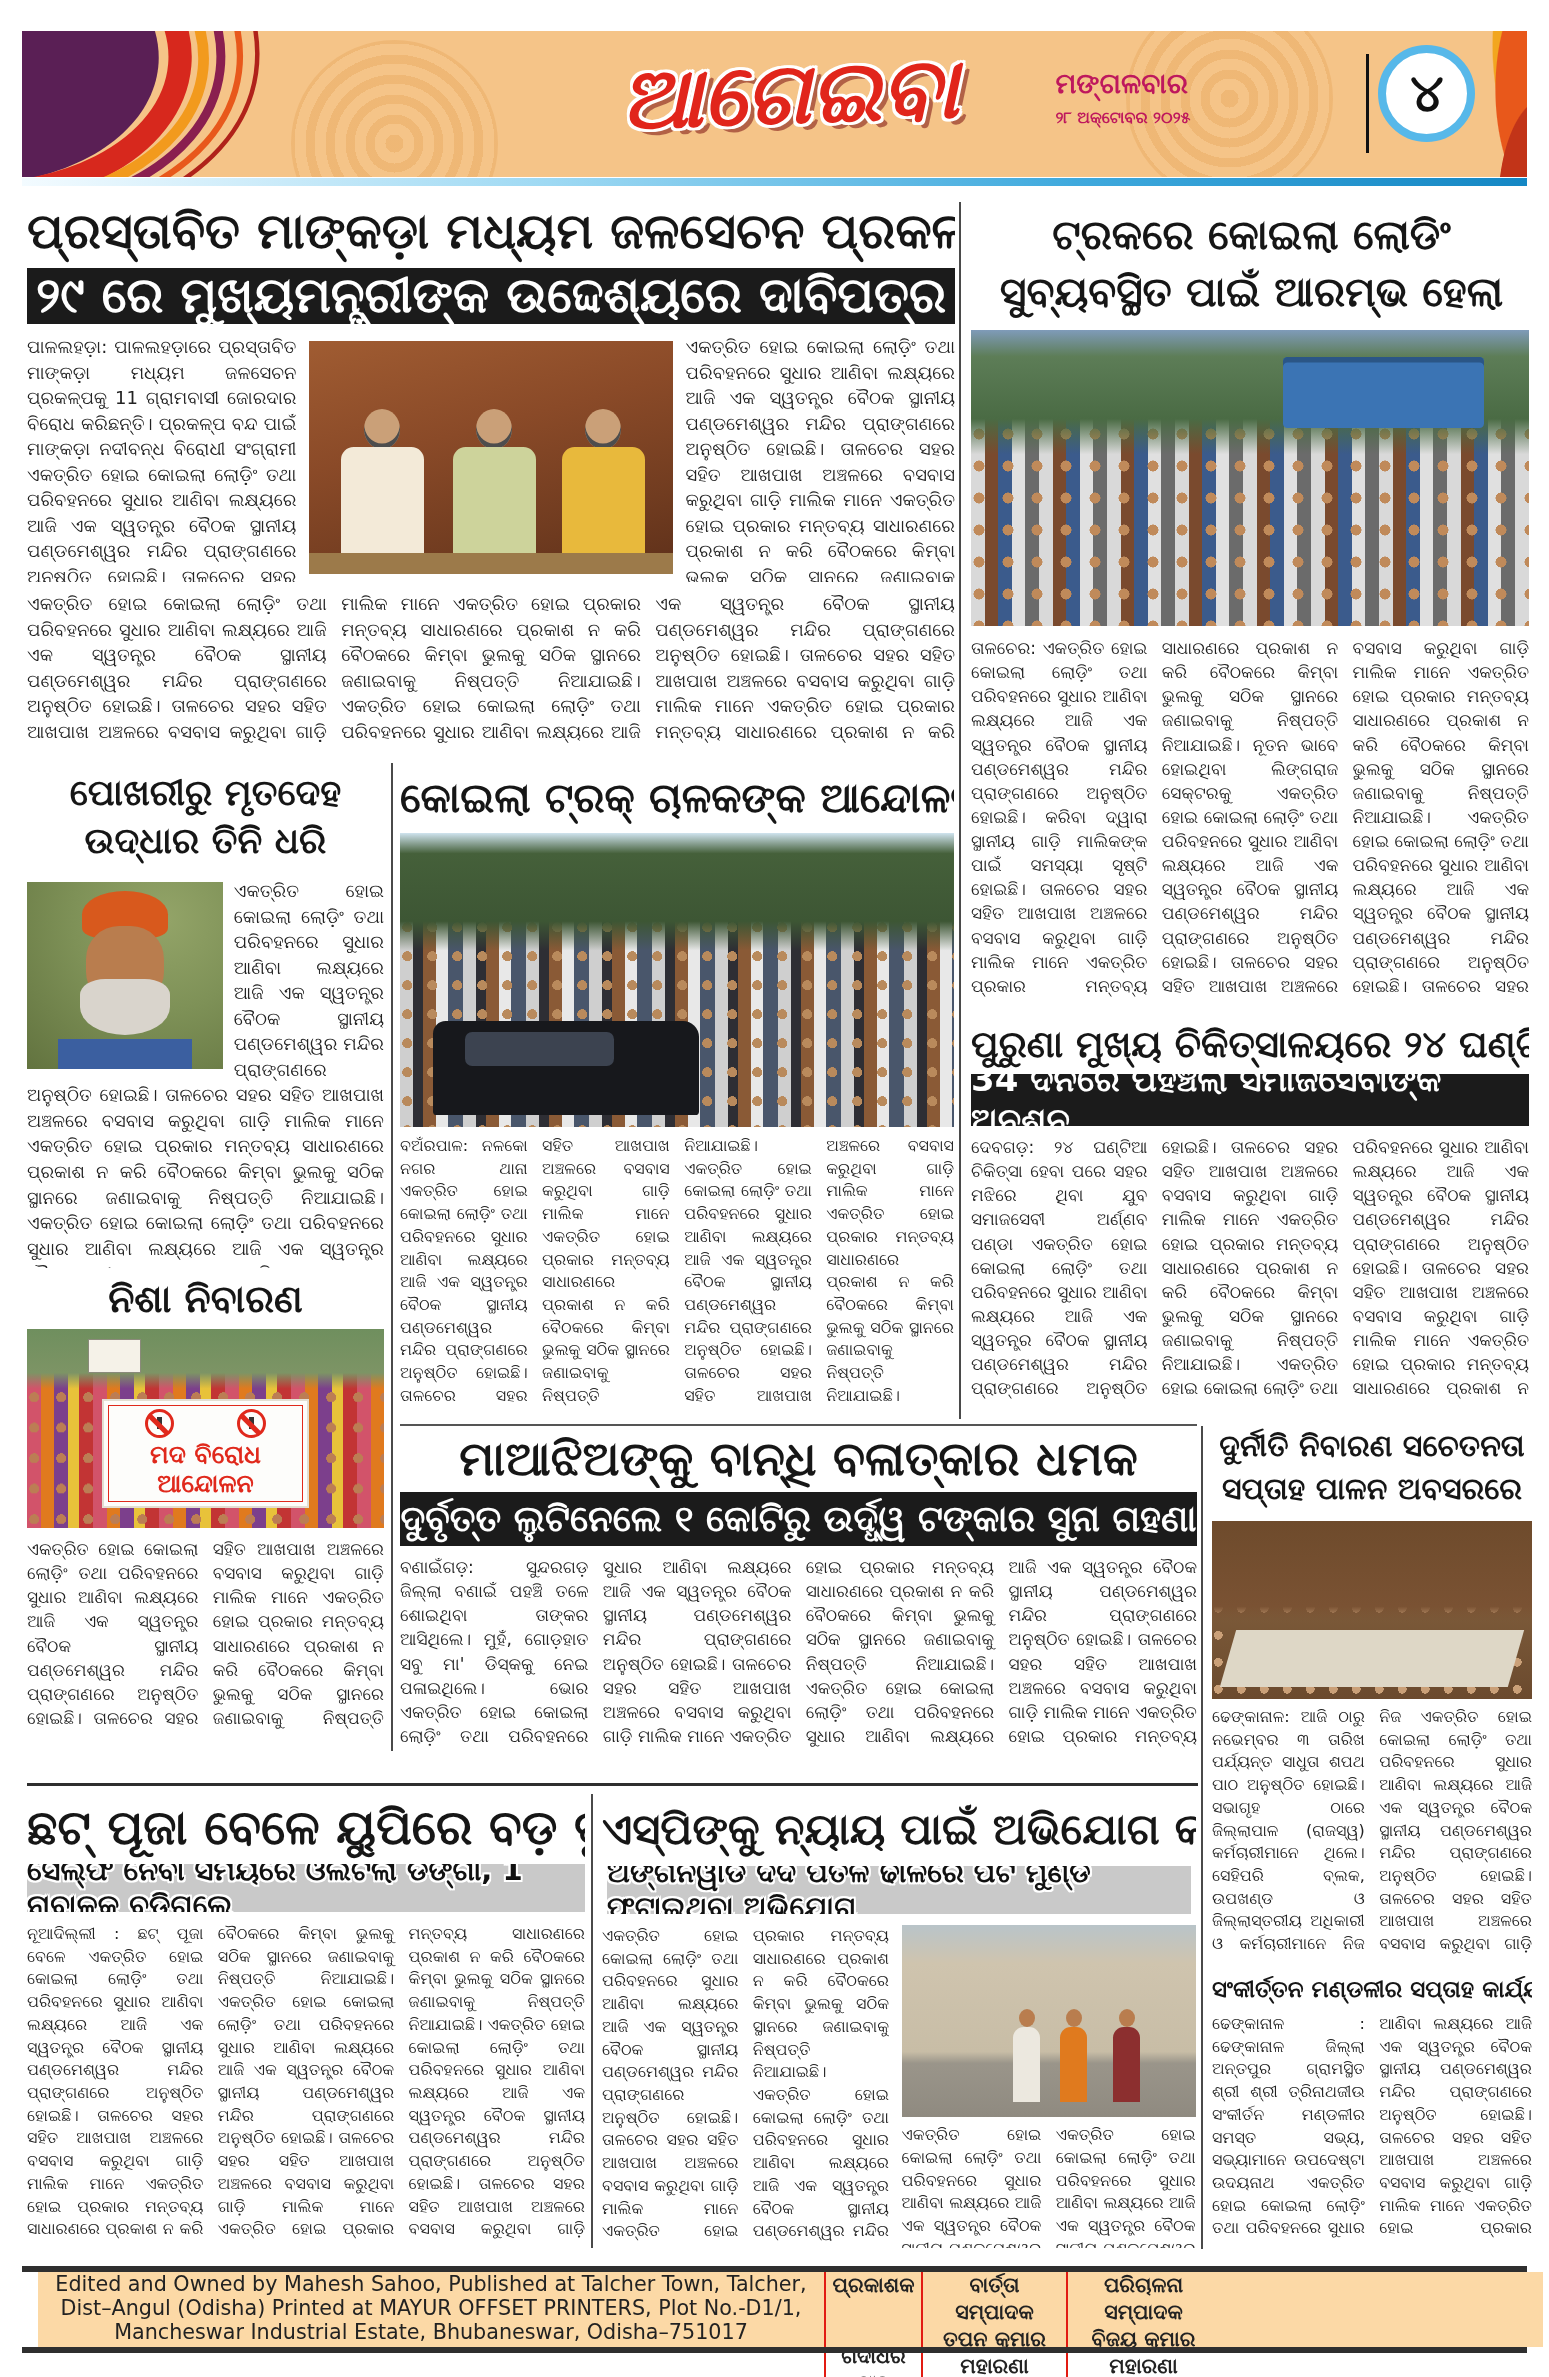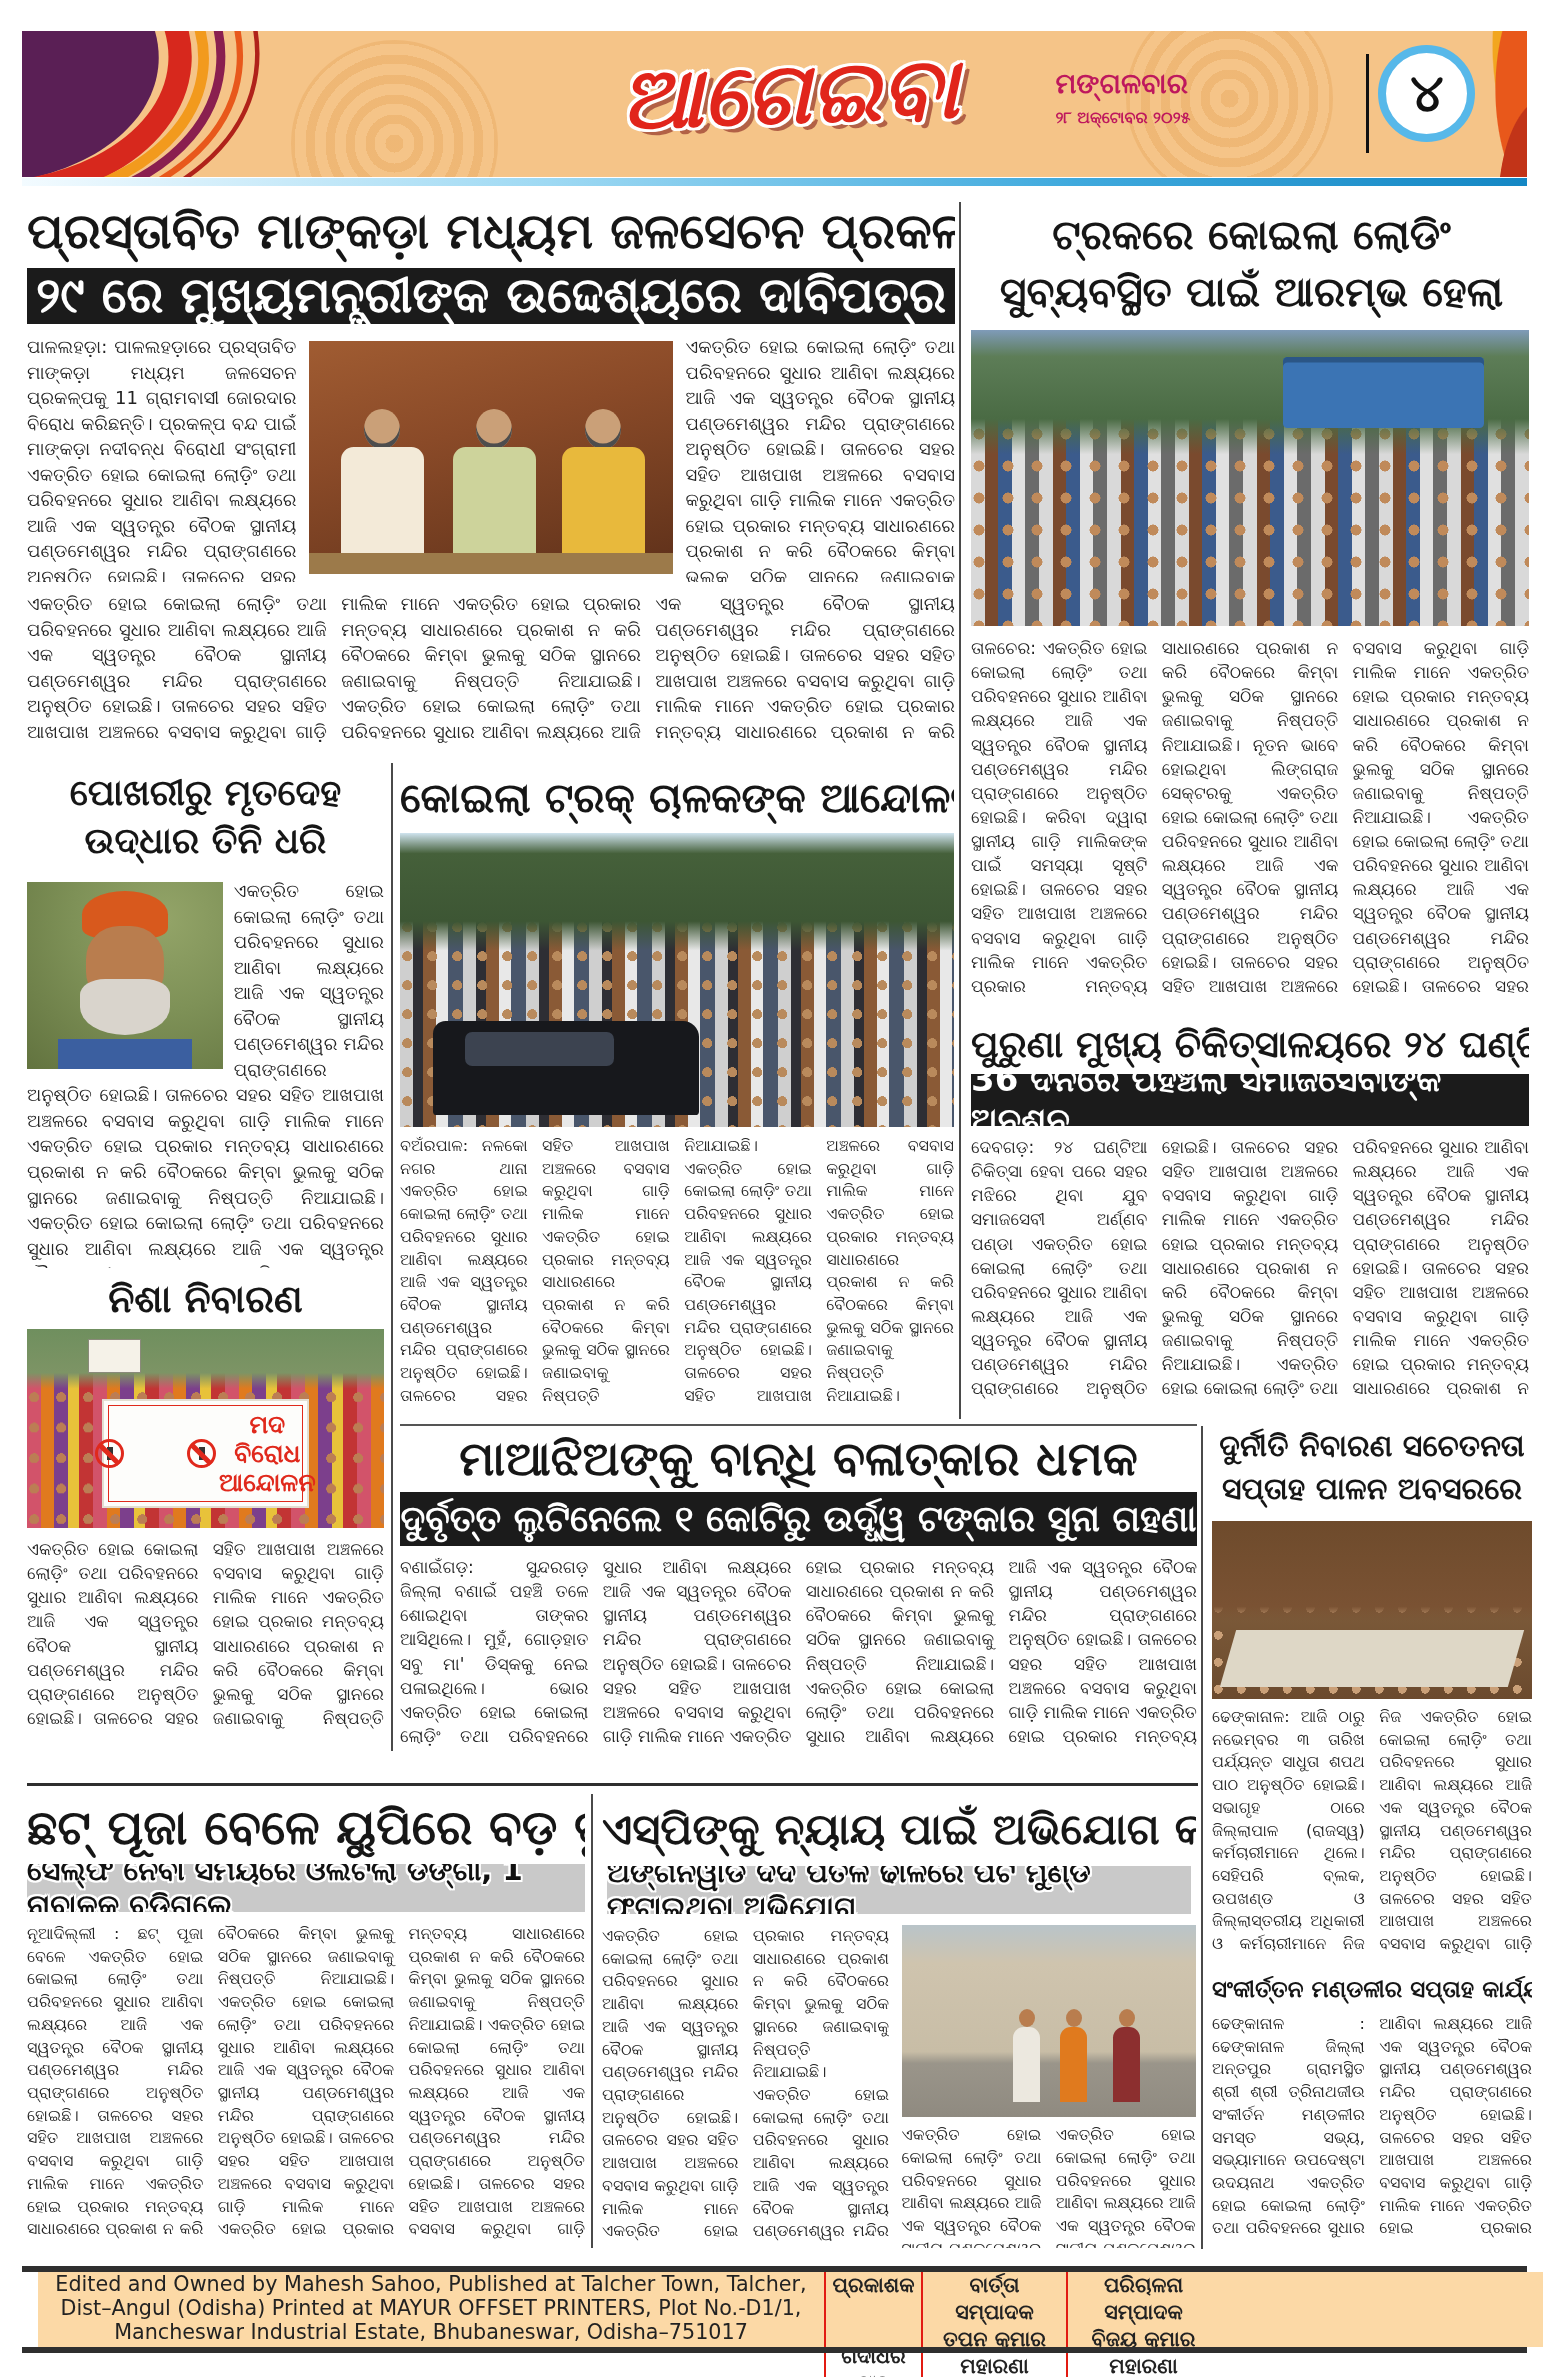--- a/index.html
+++ b/index.html
@@ -102,21 +102,21 @@
   
   .f-head { left:27px; top:1275px; width:357px; height:48px; font-size:38px; line-height:48px; }
   .f-photo { left:27px; top:1329px; width:357px; height:199px;
     background:
       linear-gradient(180deg,#6f8f5e 0%,#7d9465 22%,rgba(125,148,101,0) 30%),
       radial-gradient(circle 7.2px at 7.2px 7.2px,#bc7d54 68%,transparent 70%),
       repeating-linear-gradient(90deg,#d2536a 0 14.4px,#e07a1e 14.4px 27px,#7c3f8c 27px 41px,#e8c23a 41px 52px,#c23434 52px 66px);
     background-size:auto,27px 30.5px,auto; }
   .f-placard { position:absolute; left:17%; top:5%; width:15%; height:17%; background:#f5f2e8; border:1.8px solid #8a8a7a; }
   .f-banner { position:absolute; left:21%; top:35%; width:58%; height:55%; background:#fdfdfb; border:2.7px solid #e3dfd3; padding:4.5px; }
-  .f-banner-in { width:100%; height:100%; border:1.8px solid #e0291c; display:flex; flex-direction:row; align-items:center; justify-content:center; gap:2.7px; }
+  .f-banner-in { width:100%; height:100%; border:1.8px solid #e0291c; display:flex; flex-direction:column; align-items:center; justify-content:center; gap:2.7px; }
   .noalc-row { display:flex; gap:63px; }
   .noalc { position:relative; width:29px; height:29px; border:3.6px solid #e0291c; border-radius:50%; display:flex; align-items:center; justify-content:center; }
   .noalc .bottle { width:5.4px; height:12.6px; background:#333; }
   .noalc::after { content:""; position:absolute; left:-2.7px; top:10px; width:27px; height:4.5px; background:#e0291c; transform:rotate(45deg); }
   .f-bantext { color:#e0291c; font-weight:bold; font-size:25px; line-height:29px; text-align:center; }
   .f-body { left:27px; top:1537px; width:357px; height:210px; column-count:2; font-size:17px; }
 
   
   .g-head { left:400px; top:1429px; width:797px; height:59px; font-size:47px; line-height:59px; white-space:nowrap; }
   .g-bar  { left:400px; top:1492px; width:797px; height:54px; font-size:36px; }
@@ -252,21 +252,21 @@
 <div class="abs photo d-photo">
   <div class="d-car"></div>
 </div>
 <div class="abs btxt d-body">
   <span>ବଅଁରପାଳ: ନଳକୋ ନଗର ଥାନା</span>
   <span>ଏକତ୍ରିତ ହୋଇ କୋଇଲା ଲୋଡ଼ିଂ ତଥା ପରିବହନରେ ସୁଧାର ଆଣିବା ଲକ୍ଷ୍ୟରେ ଆଜି ଏକ ସ୍ୱତନ୍ତ୍ର ବୈଠକ ସ୍ଥାନୀୟ ପଣ୍ଡମେଶ୍ୱର ମନ୍ଦିର ପ୍ରାଙ୍ଗଣରେ ଅନୁଷ୍ଠିତ ହୋଇଛି। ତାଳଚେର ସହର ସହିତ ଆଖପାଖ ଅଞ୍ଚଳରେ ବସବାସ କରୁଥିବା ଗାଡ଼ି ମାଲିକ ମାନେ ଏକତ୍ରିତ ହୋଇ ପ୍ରକାର ମନ୍ତବ୍ୟ ସାଧାରଣରେ ପ୍ରକାଶ ନ କରି ବୈଠକରେ କିମ୍ବା ଭୁଲକୁ ସଠିକ ସ୍ଥାନରେ ଜଣାଇବାକୁ ନିଷ୍ପତ୍ତି ନିଆଯାଇଛି। ଏକତ୍ରିତ ହୋଇ କୋଇଲା ଲୋଡ଼ିଂ ତଥା ପରିବହନରେ ସୁଧାର ଆଣିବା ଲକ୍ଷ୍ୟରେ ଆଜି ଏକ ସ୍ୱତନ୍ତ୍ର ବୈଠକ ସ୍ଥାନୀୟ ପଣ୍ଡମେଶ୍ୱର ମନ୍ଦିର ପ୍ରାଙ୍ଗଣରେ ଅନୁଷ୍ଠିତ ହୋଇଛି। ତାଳଚେର ସହର ସହିତ ଆଖପାଖ ଅଞ୍ଚଳରେ ବସବାସ କରୁଥିବା ଗାଡ଼ି ମାଲିକ ମାନେ ଏକତ୍ରିତ ହୋଇ ପ୍ରକାର ମନ୍ତବ୍ୟ ସାଧାରଣରେ ପ୍ରକାଶ ନ କରି ବୈଠକରେ କିମ୍ବା ଭୁଲକୁ ସଠିକ ସ୍ଥାନରେ ଜଣାଇବାକୁ ନିଷ୍ପତ୍ତି ନିଆଯାଇଛି। ଏକତ୍ରିତ ହୋଇ କୋଇଲା ଲୋଡ଼ିଂ ତଥା ପରିବହନରେ ସୁଧାର ଆଣିବା ଲକ୍ଷ୍ୟରେ ଆଜି ଏକ ସ୍ୱତନ୍ତ୍ର ବୈଠକ ସ୍ଥାନୀୟ ପଣ୍ଡମେଶ୍ୱର ମନ୍ଦିର ପ୍ରାଙ୍ଗଣରେ ଅନୁଷ୍ଠିତ ହୋଇଛି। ତାଳଚେର ସହର ସହିତ ଆଖପାଖ ଅଞ୍ଚଳରେ ବସବାସ କରୁଥିବା ଗାଡ଼ି ମାଲିକ ମାନେ ଏକତ୍ରିତ ହୋଇ ପ୍ରକାର ମନ୍ତବ୍ୟ ସାଧାରଣରେ ପ୍ରକାଶ ନ କରି ବୈଠକରେ କିମ୍ବା ଭୁଲକୁ ସଠିକ ସ୍ଥାନରେ ଜଣାଇବାକୁ ନିଷ୍ପତ୍ତି ନିଆଯାଇଛି। ଏକତ୍ରିତ ହୋଇ କୋଇଲା ଲୋଡ଼ିଂ ତଥା ପରିବହନରେ ସୁଧାର ଆଣିବା ଲକ୍ଷ୍ୟରେ ଆଜି ଏକ ସ୍ୱତନ୍ତ୍ର ବୈଠକ ସ୍ଥାନୀୟ ପଣ୍ଡମେଶ୍ୱର ମନ୍ଦିର ପ୍ରାଙ୍ଗଣରେ ଅନୁଷ୍ଠିତ ହୋଇଛି। ତାଳଚେର ସହର ସହିତ ଆଖପାଖ ଅଞ୍ଚଳରେ ବସବାସ କରୁଥିବା ଗାଡ଼ି ମାଲିକ ମାନେ ଏକତ୍ରିତ ହୋଇ ପ୍ରକାର ମନ୍ତବ୍ୟ ସାଧାରଣରେ ପ୍ରକାଶ ନ କରି ବୈଠକରେ କିମ୍ବା ଭୁଲକୁ ସଠିକ ସ୍ଥାନରେ ଜଣାଇବାକୁ ନିଷ୍ପତ୍ତି ନିଆଯାଇଛି।</span>
 </div>
 
 <div class="abs headline e-head">ପୁରୁଣା ମୁଖ୍ୟ ଚିକିତ୍ସାଳୟରେ ୨୪ ଘଣ୍ଟିଆ ଚିକିତ୍ସା ଦାବି</div>
 <div class="abs blackbar e-bar">
-  <span>36 ଦିନରେ ପହଞ୍ଚିଲା ସମାଜସେବୀଙ୍କ ଅନଶନ</span>
+  <span>34 ଦିନରେ ପହଞ୍ଚିଲା ସମାଜସେବୀଙ୍କ ଅନଶନ</span>
 </div>
 <div class="abs btxt e-body">
   <span>ଦେବଗଡ଼: ୨୪ ଘଣ୍ଟିଆ ଚିକିତ୍ସା ହେବା ପରେ ସହର ମଝିରେ ଥିବା ଯୁବ ସମାଜସେବୀ ଅର୍ଣ୍ଣବ ପଣ୍ଡା</span>
   <span>ଏକତ୍ରିତ ହୋଇ କୋଇଲା ଲୋଡ଼ିଂ ତଥା ପରିବହନରେ ସୁଧାର ଆଣିବା ଲକ୍ଷ୍ୟରେ ଆଜି ଏକ ସ୍ୱତନ୍ତ୍ର ବୈଠକ ସ୍ଥାନୀୟ ପଣ୍ଡମେଶ୍ୱର ମନ୍ଦିର ପ୍ରାଙ୍ଗଣରେ ଅନୁଷ୍ଠିତ ହୋଇଛି। ତାଳଚେର ସହର ସହିତ ଆଖପାଖ ଅଞ୍ଚଳରେ ବସବାସ କରୁଥିବା ଗାଡ଼ି ମାଲିକ ମାନେ ଏକତ୍ରିତ ହୋଇ ପ୍ରକାର ମନ୍ତବ୍ୟ ସାଧାରଣରେ ପ୍ରକାଶ ନ କରି ବୈଠକରେ କିମ୍ବା ଭୁଲକୁ ସଠିକ ସ୍ଥାନରେ ଜଣାଇବାକୁ ନିଷ୍ପତ୍ତି ନିଆଯାଇଛି। ଏକତ୍ରିତ ହୋଇ କୋଇଲା ଲୋଡ଼ିଂ ତଥା ପରିବହନରେ ସୁଧାର ଆଣିବା ଲକ୍ଷ୍ୟରେ ଆଜି ଏକ ସ୍ୱତନ୍ତ୍ର ବୈଠକ ସ୍ଥାନୀୟ ପଣ୍ଡମେଶ୍ୱର ମନ୍ଦିର ପ୍ରାଙ୍ଗଣରେ ଅନୁଷ୍ଠିତ ହୋଇଛି। ତାଳଚେର ସହର ସହିତ ଆଖପାଖ ଅଞ୍ଚଳରେ ବସବାସ କରୁଥିବା ଗାଡ଼ି ମାଲିକ ମାନେ ଏକତ୍ରିତ ହୋଇ ପ୍ରକାର ମନ୍ତବ୍ୟ ସାଧାରଣରେ ପ୍ରକାଶ ନ କରି ବୈଠକରେ କିମ୍ବା ଭୁଲକୁ ସଠିକ ସ୍ଥାନରେ ଜଣାଇବାକୁ ନିଷ୍ପତ୍ତି ନିଆଯାଇଛି। ଏକତ୍ରିତ ହୋଇ କୋଇଲା ଲୋଡ଼ିଂ ତଥା ପରିବହନରେ ସୁଧାର ଆଣିବା ଲକ୍ଷ୍ୟରେ ଆଜି ଏକ ସ୍ୱତନ୍ତ୍ର ବୈଠକ ସ୍ଥାନୀୟ ପଣ୍ଡମେଶ୍ୱର ମନ୍ଦିର ପ୍ରାଙ୍ଗଣରେ ଅନୁଷ୍ଠିତ ହୋଇଛି। ତାଳଚେର ସହର ସହିତ ଆଖପାଖ ଅଞ୍ଚଳରେ ବସବାସ କରୁଥିବା ଗାଡ଼ି ମାଲିକ ମାନେ ଏକତ୍ରିତ ହୋଇ ପ୍ରକାର ମନ୍ତବ୍ୟ ସାଧାରଣରେ ପ୍ରକାଶ ନ କରି ବୈଠକରେ କିମ୍ବା ଭୁଲକୁ ସଠିକ ସ୍ଥାନରେ ଜଣାଇବାକୁ ନିଷ୍ପତ୍ତି ନିଆଯାଇଛି।</span>
 </div>
 
 <div class="abs headline f-head">ନିଶା ନିବାରଣ ସଚେତନତା</div>
 <div class="abs photo f-photo">
   <div class="f-placard"></div>
   <div class="f-banner">

